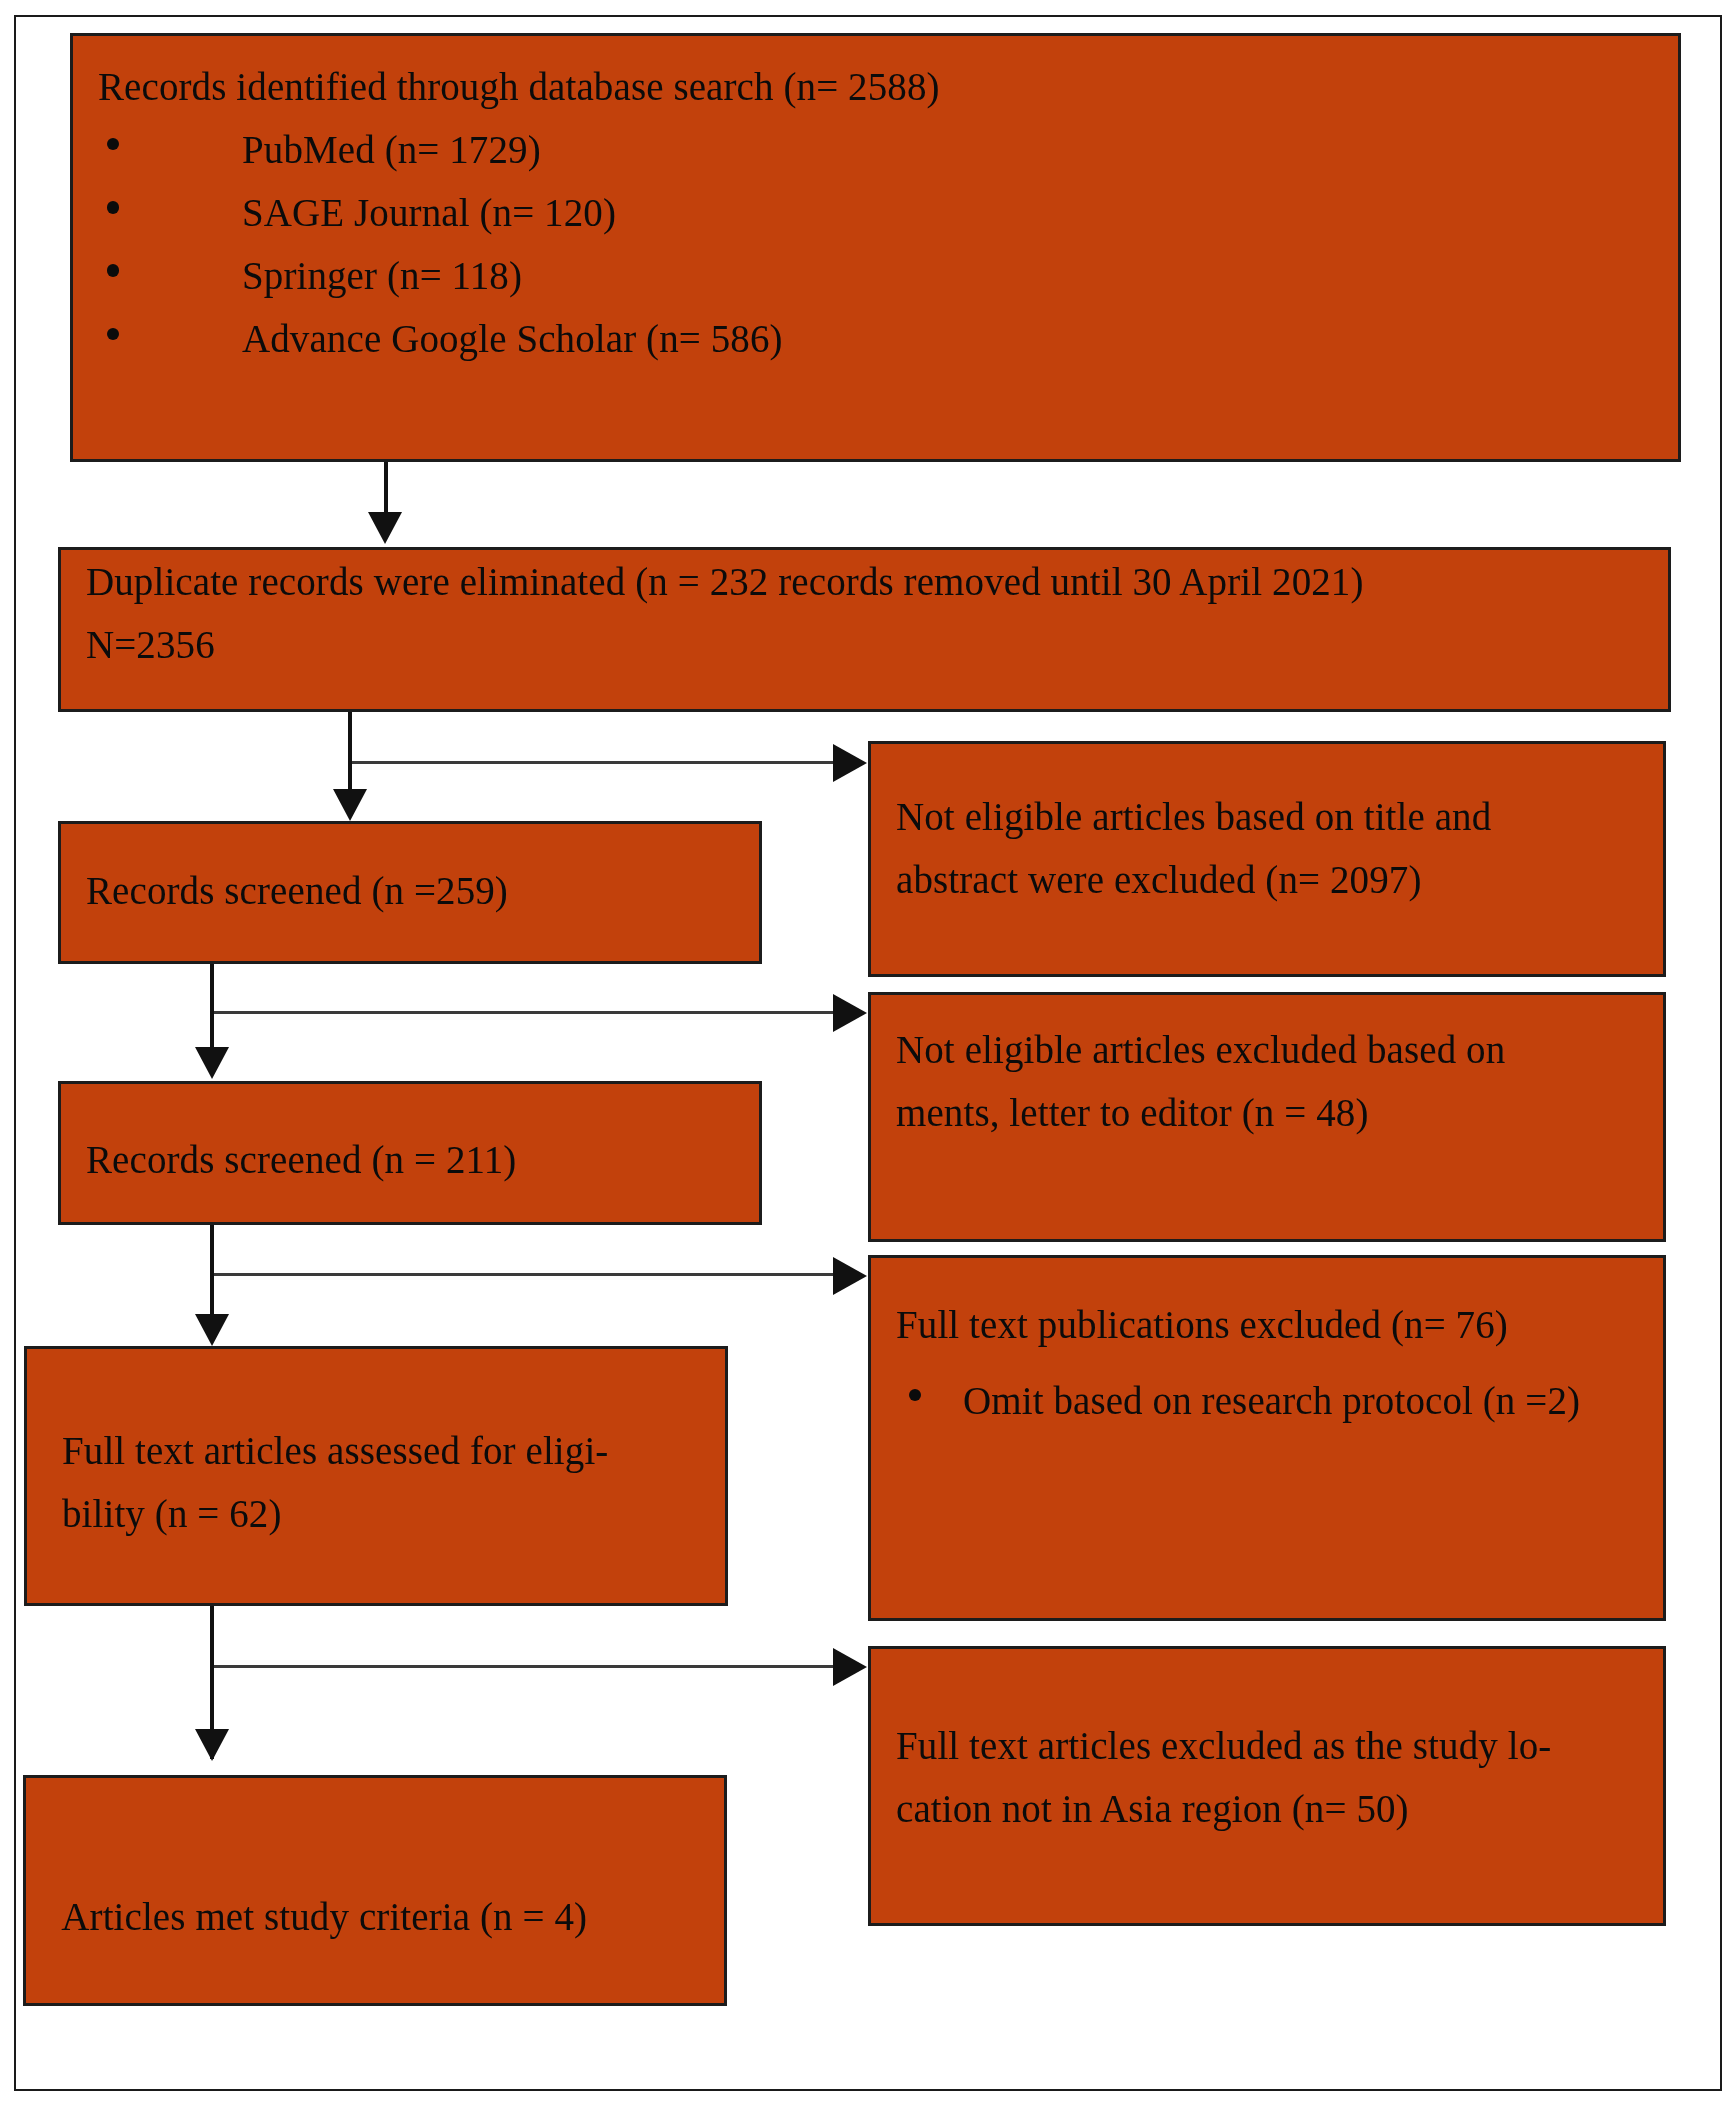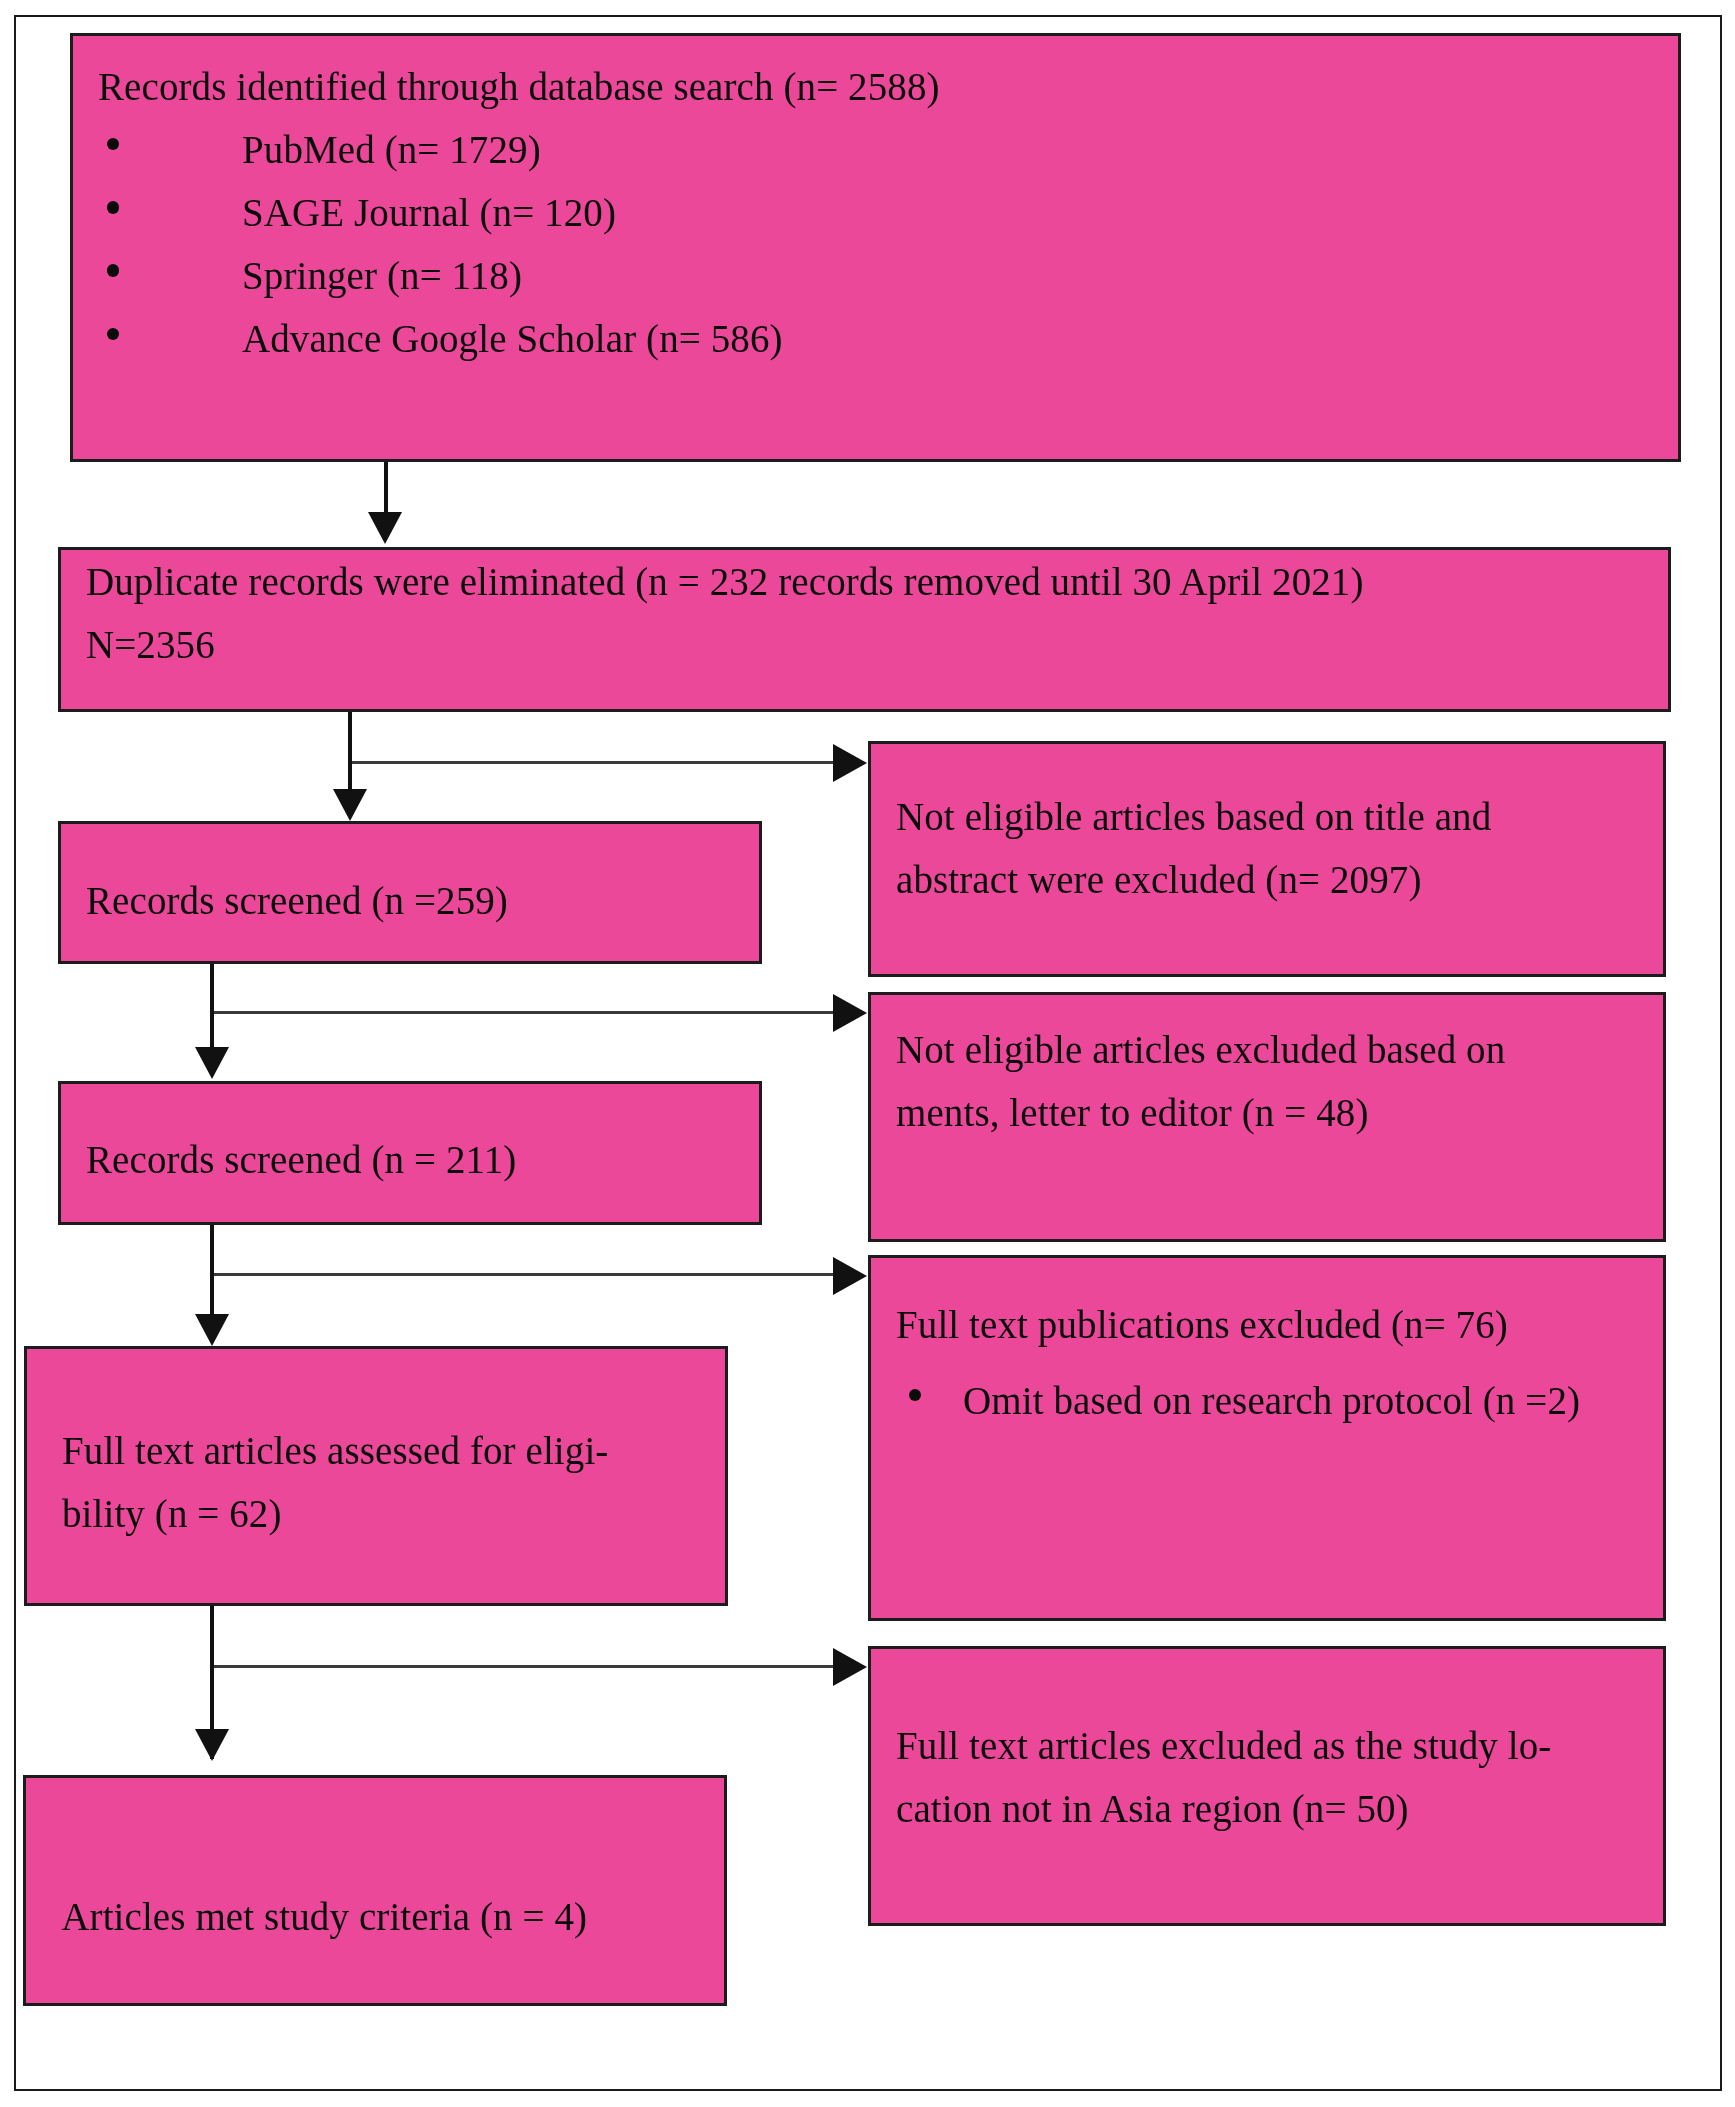--- a/index.html
+++ b/index.html
@@ -28,21 +28,21 @@
     border: 2.9px solid #1a1a1a;
     box-sizing: border-box;
     background: #ffffff;
   }
 
   
   .flow-box {
     position: absolute;
     box-sizing: border-box;
     border: 3.6px solid #1c1c1c;
-    background: #ec4899;
+    background: #c2410c;
     padding: 0;
   }
   .flow-box .inner {
     padding: 19px 25px;
     font-size: 39px;
     line-height: 1.62;
     color: #0b0b0b;
     letter-spacing: 0.1px;
   }
   .flow-box .title-line {
@@ -145,21 +145,21 @@
         <p class="wrap-line">N=2356</p>
       </div>
     </div>
 
     <div class="v-line" style="left:332px; top:695px; width:3.6px; height:102px;"></div>
     <div class="v-arrow-head" style="left:317px; top:772px;"></div>
     <div class="h-line" style="left:336px; top:744px; width:503px;"></div>
     <div class="h-arrow-head" style="left:817px; top:727px;"></div>
 
     <div class="flow-box" style="left:42px; top:804px; width:704px; height:143px;">
-      <div class="inner" style="padding-top:45px;">
+      <div class="inner" style="padding-top:35px;">
         <p class="title-line">Records screened (n =259)</p>
       </div>
     </div>
 
     <div class="flow-box" style="left:852px; top:724px; width:798px; height:236px;">
       <div class="inner" style="padding-top:41px;">
         <p class="wrap-line">Not eligible articles based on title and</p>
         <p class="wrap-line">abstract were excluded (n= 2097)</p>
       </div>
     </div>

